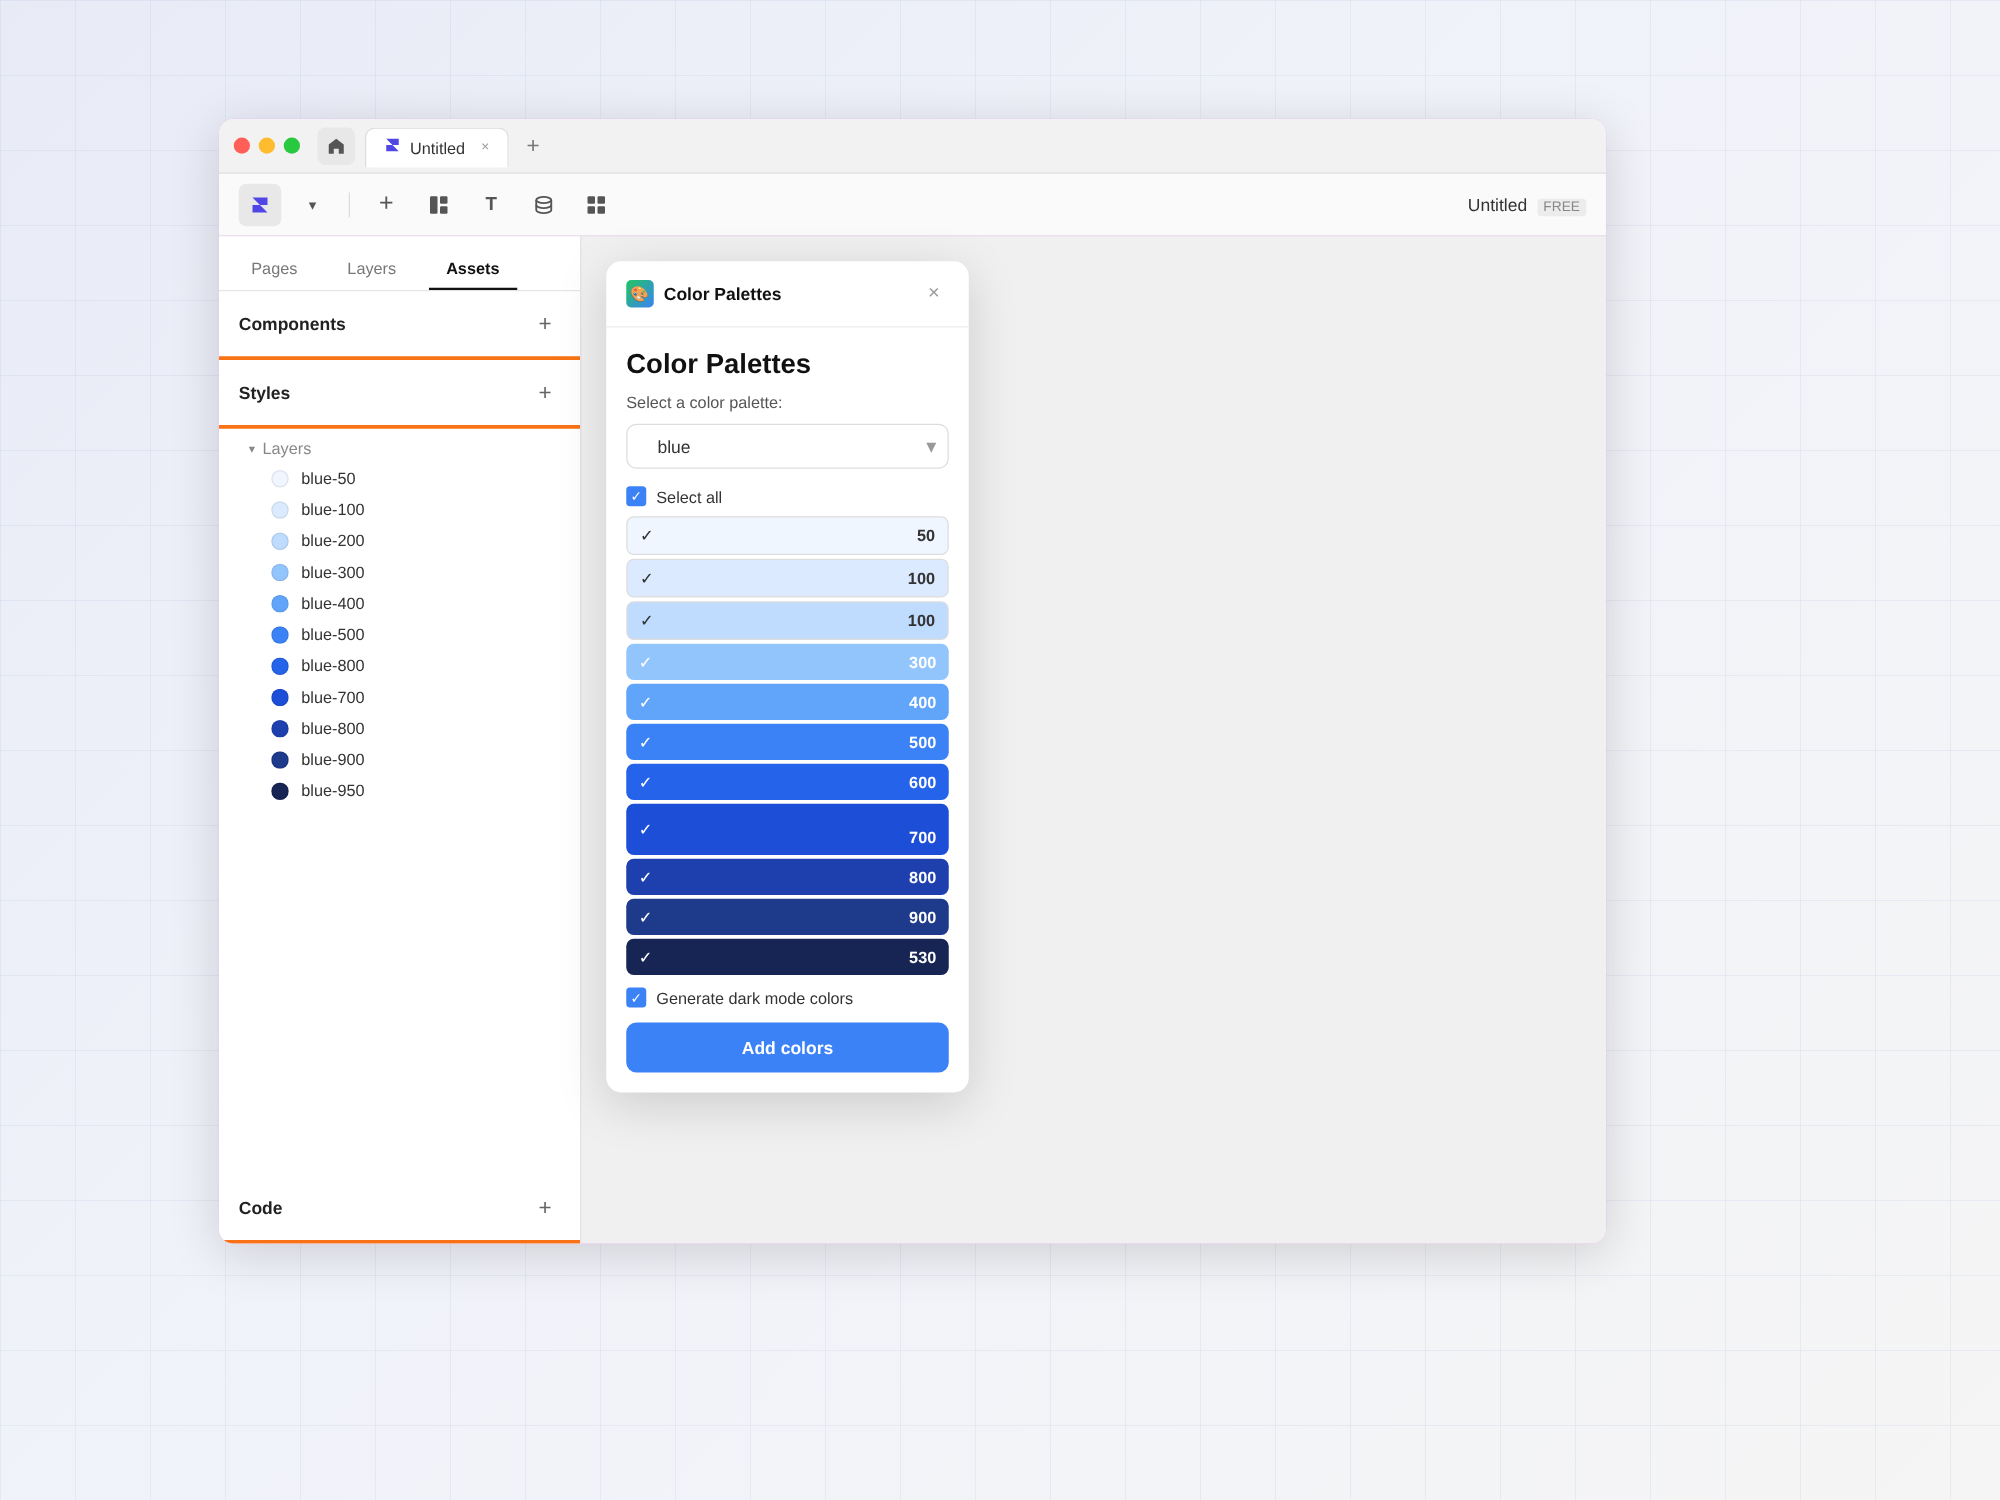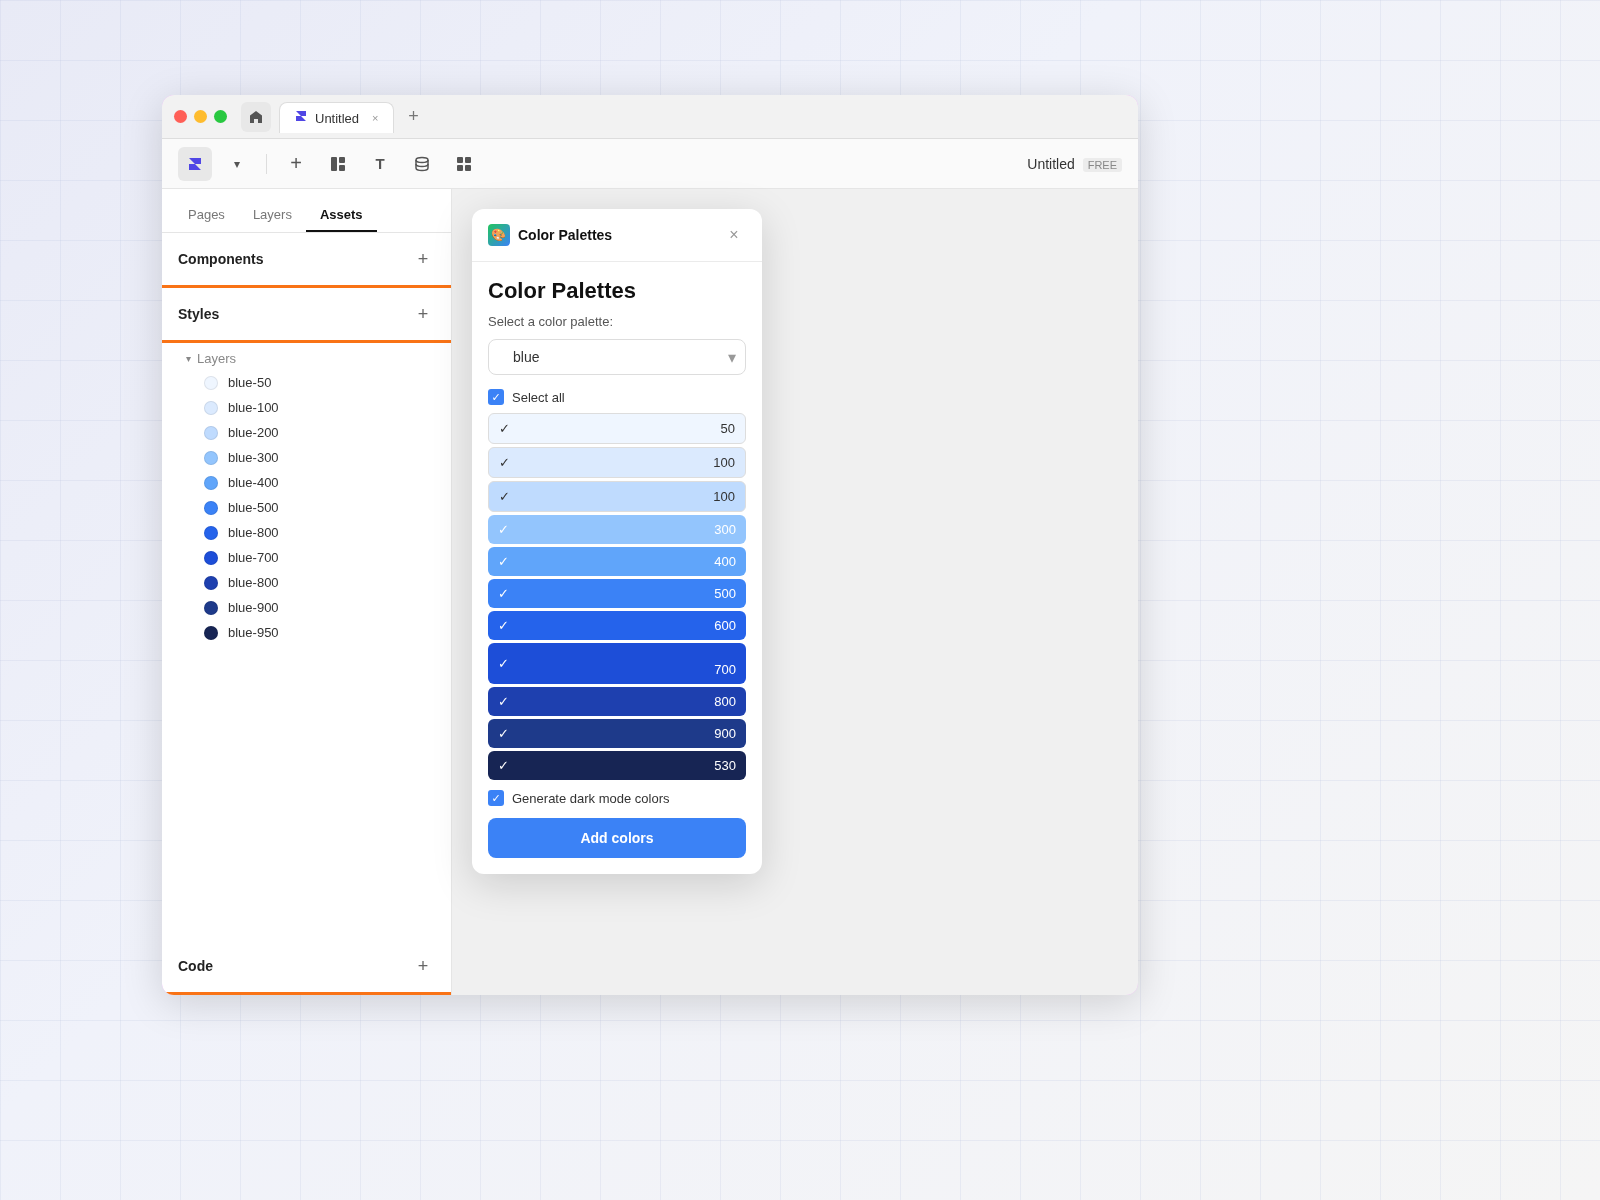--- a/index.html
+++ b/index.html
@@ -20,22 +20,22 @@
         linear-gradient(rgba(180,190,220,0.2) 1px, transparent 1px),
         linear-gradient(90deg, rgba(180,190,220,0.2) 1px, transparent 1px);
       background-size: 60px 60px;
       pointer-events: none;
     }
 
     
     .browser {
       position: absolute;
       top: 95px;
-      left: 162px;
-      width: 976px;
+      left: 175px;
+      width: 1110px;
       height: 900px;
       background: #f0abfc;
       border-radius: 12px;
       box-shadow: 0 8px 40px rgba(0,0,0,0.15);
       overflow: hidden;
     }
 
     
     .title-bar {
       display: flex;
@@ -146,21 +146,21 @@
       border-right: 1px solid #e5e5e5;
       display: flex;
       flex-direction: column;
       overflow-y: auto;
     }
 
     
     .sidebar-tabs {
       display: flex;
       padding: 10px 12px 0;
-      gap: 0;
+      gap: 12px;
       border-bottom: 1px solid #e5e5e5;
     }
     .sidebar-tab {
       padding: 8px 14px;
       font-size: 13px;
       color: #777;
       cursor: pointer;
       border-radius: 6px 6px 0 0;
     }
     .sidebar-tab.active {
@@ -308,21 +308,21 @@
       padding: 7px 10px;
       cursor: pointer;
     }
     .color-row-left {
       display: flex;
       align-items: center;
       gap: 8px;
     }
     .color-row-number {
       font-size: 13px;
-      font-weight: 400;
+      font-weight: 700;
     }
 
     
     .dark-mode-row {
       display: flex;
       align-items: center;
       gap: 8px;
       margin-top: 10px;
       margin-bottom: 12px;
       font-size: 13px;

